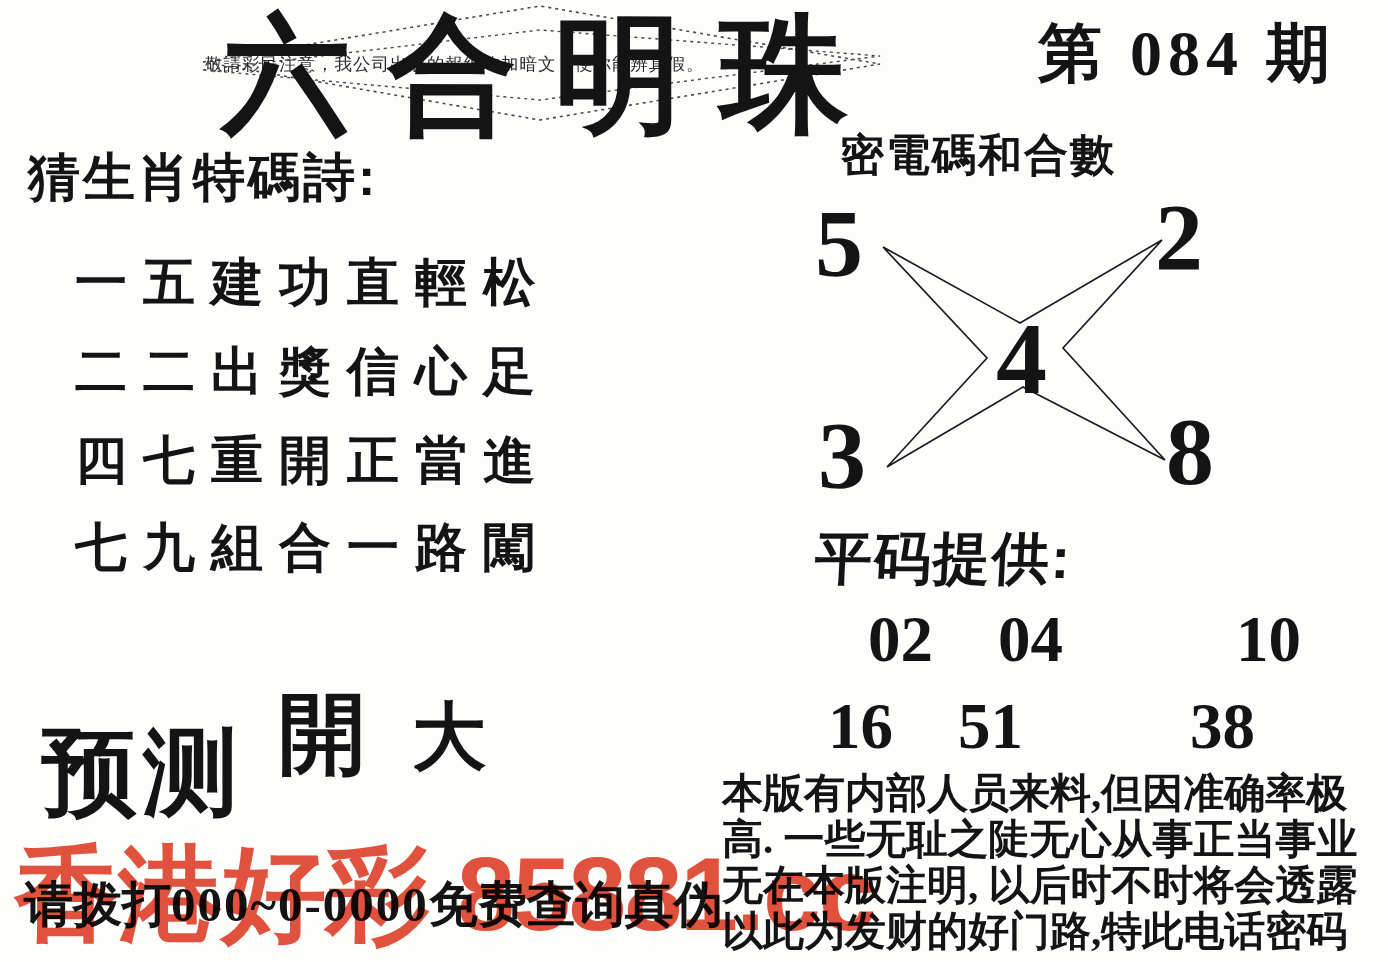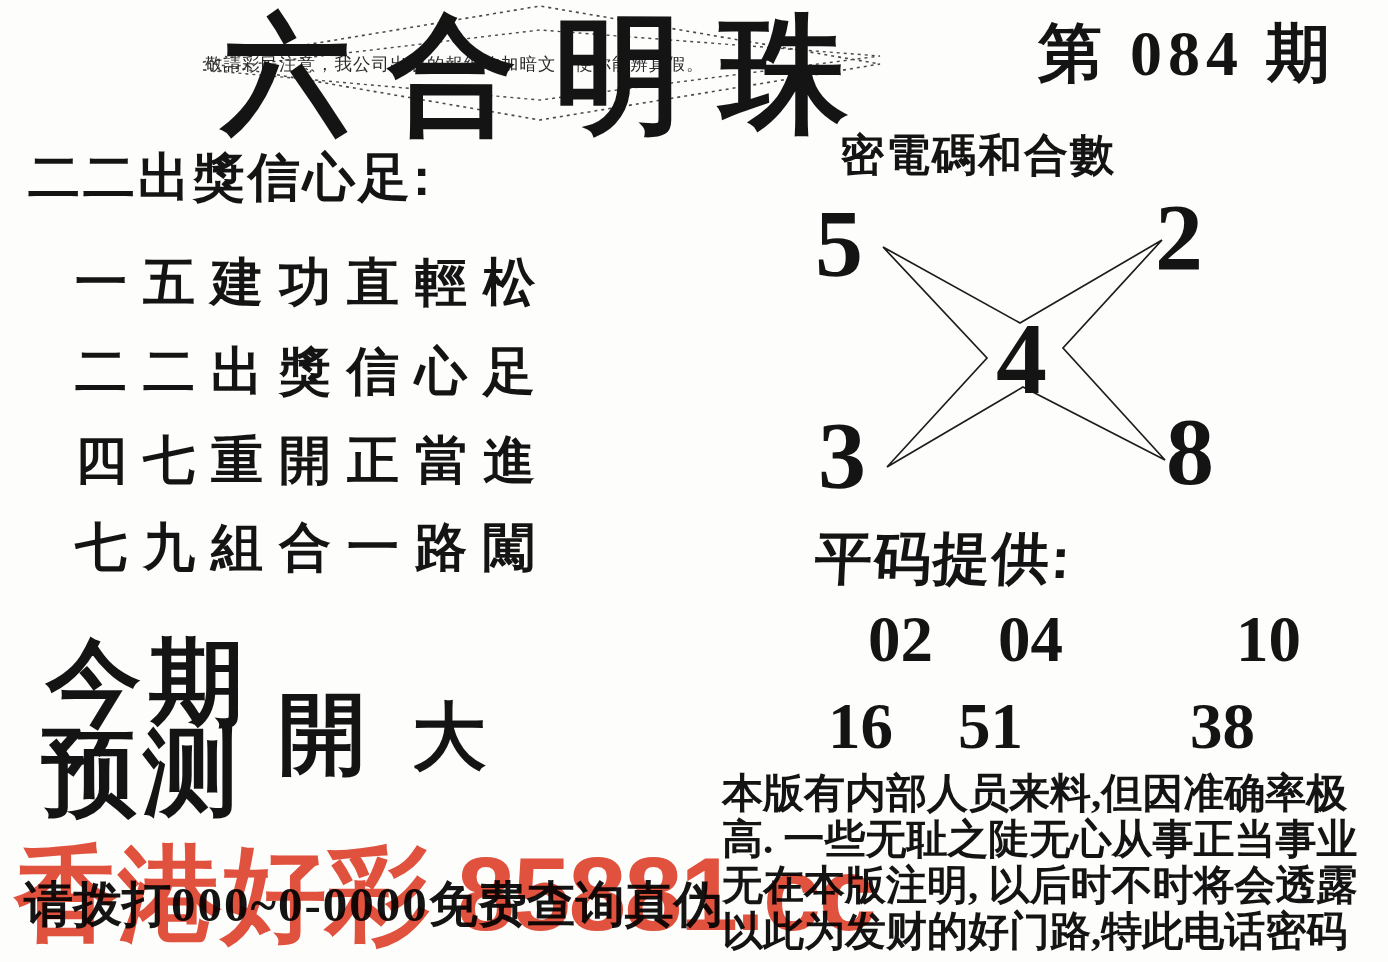--- a/index.html
+++ b/index.html
@@ -54,21 +54,21 @@
     <polygon points="18,62 355,6 695,64 355,120" fill="none" stroke="#4a4a4a" stroke-width="1.6" stroke-dasharray="3 4"></polygon>
     <polygon points="18,70 355,30 695,56 355,100" fill="none" stroke="#4a4a4a" stroke-width="1.4" stroke-dasharray="3 4"></polygon>
   </svg>
 
   <div class="abs masthead-notice serif">敬請彩民注意，我公司出版的報纸均加暗文，便你能辨真假。</div>
 
   <div class="abs masthead-title sans">六合明珠</div>
 
   <div class="abs issue serif">第 084 期</div>
 
-  <div class="abs poem-header sans">二二出獎信心足:</div>
+  <div class="abs poem-header sans">猜生肖特碼詩:</div>
   <div class="abs poem-line poem-line-0 sans">一五建功直輕松</div>
   <div class="abs poem-line poem-line-1 sans">二二出獎信心足</div>
   <div class="abs poem-line poem-line-2 sans">四七重開正當進</div>
   <div class="abs poem-line poem-line-3 sans">七九組合一路闖</div>
 
   <div class="abs secret-header sans">密電碼和合數</div>
 
   <svg class="abs star-svg" width="420" height="330" viewBox="0 0 420 330">
     <polygon points="73,57 210,133 352,50 253,158 355,270 213,197 77,277 177,168" fill="none" stroke="#1d1d1d" stroke-width="1.7" stroke-linejoin="miter"></polygon>
   </svg>
@@ -80,21 +80,20 @@
   <div class="abs star-num star-br serif">8</div>
 
   <div class="abs pingma-header sans">平码提供:</div>
   <div class="abs pingma-num pm-r1 pm-c1 serif">02</div>
   <div class="abs pingma-num pm-r1 pm-c2 serif">04</div>
   <div class="abs pingma-num pm-r1 pm-c3a serif">10</div>
   <div class="abs pingma-num pm-r2 pm-c1 serif">16</div>
   <div class="abs pingma-num pm-r2 pm-c2 serif">51</div>
   <div class="abs pingma-num pm-r2 pm-c3b serif">38</div>
 
-  <div class="abs pred-line1 serif">今期</div>
   <div class="abs pred-line2 serif">预测</div>
   <div class="abs pred-verb sans">開</div>
   <div class="abs pred-value serif">大</div>
 
   <div class="abs hotline serif"><span>请拨打</span><span class="digits">000~0-0000</span><span>免费查询真伪</span></div>
 
   <div class="abs red-overlay sans" style="color:#e2523e;"><span>香港好彩</span><span class="code"> 85881.cc</span></div>
 
   <div class="abs disclaimer serif">
     <div>本版有内部人员来料,但因准确率极</div>

